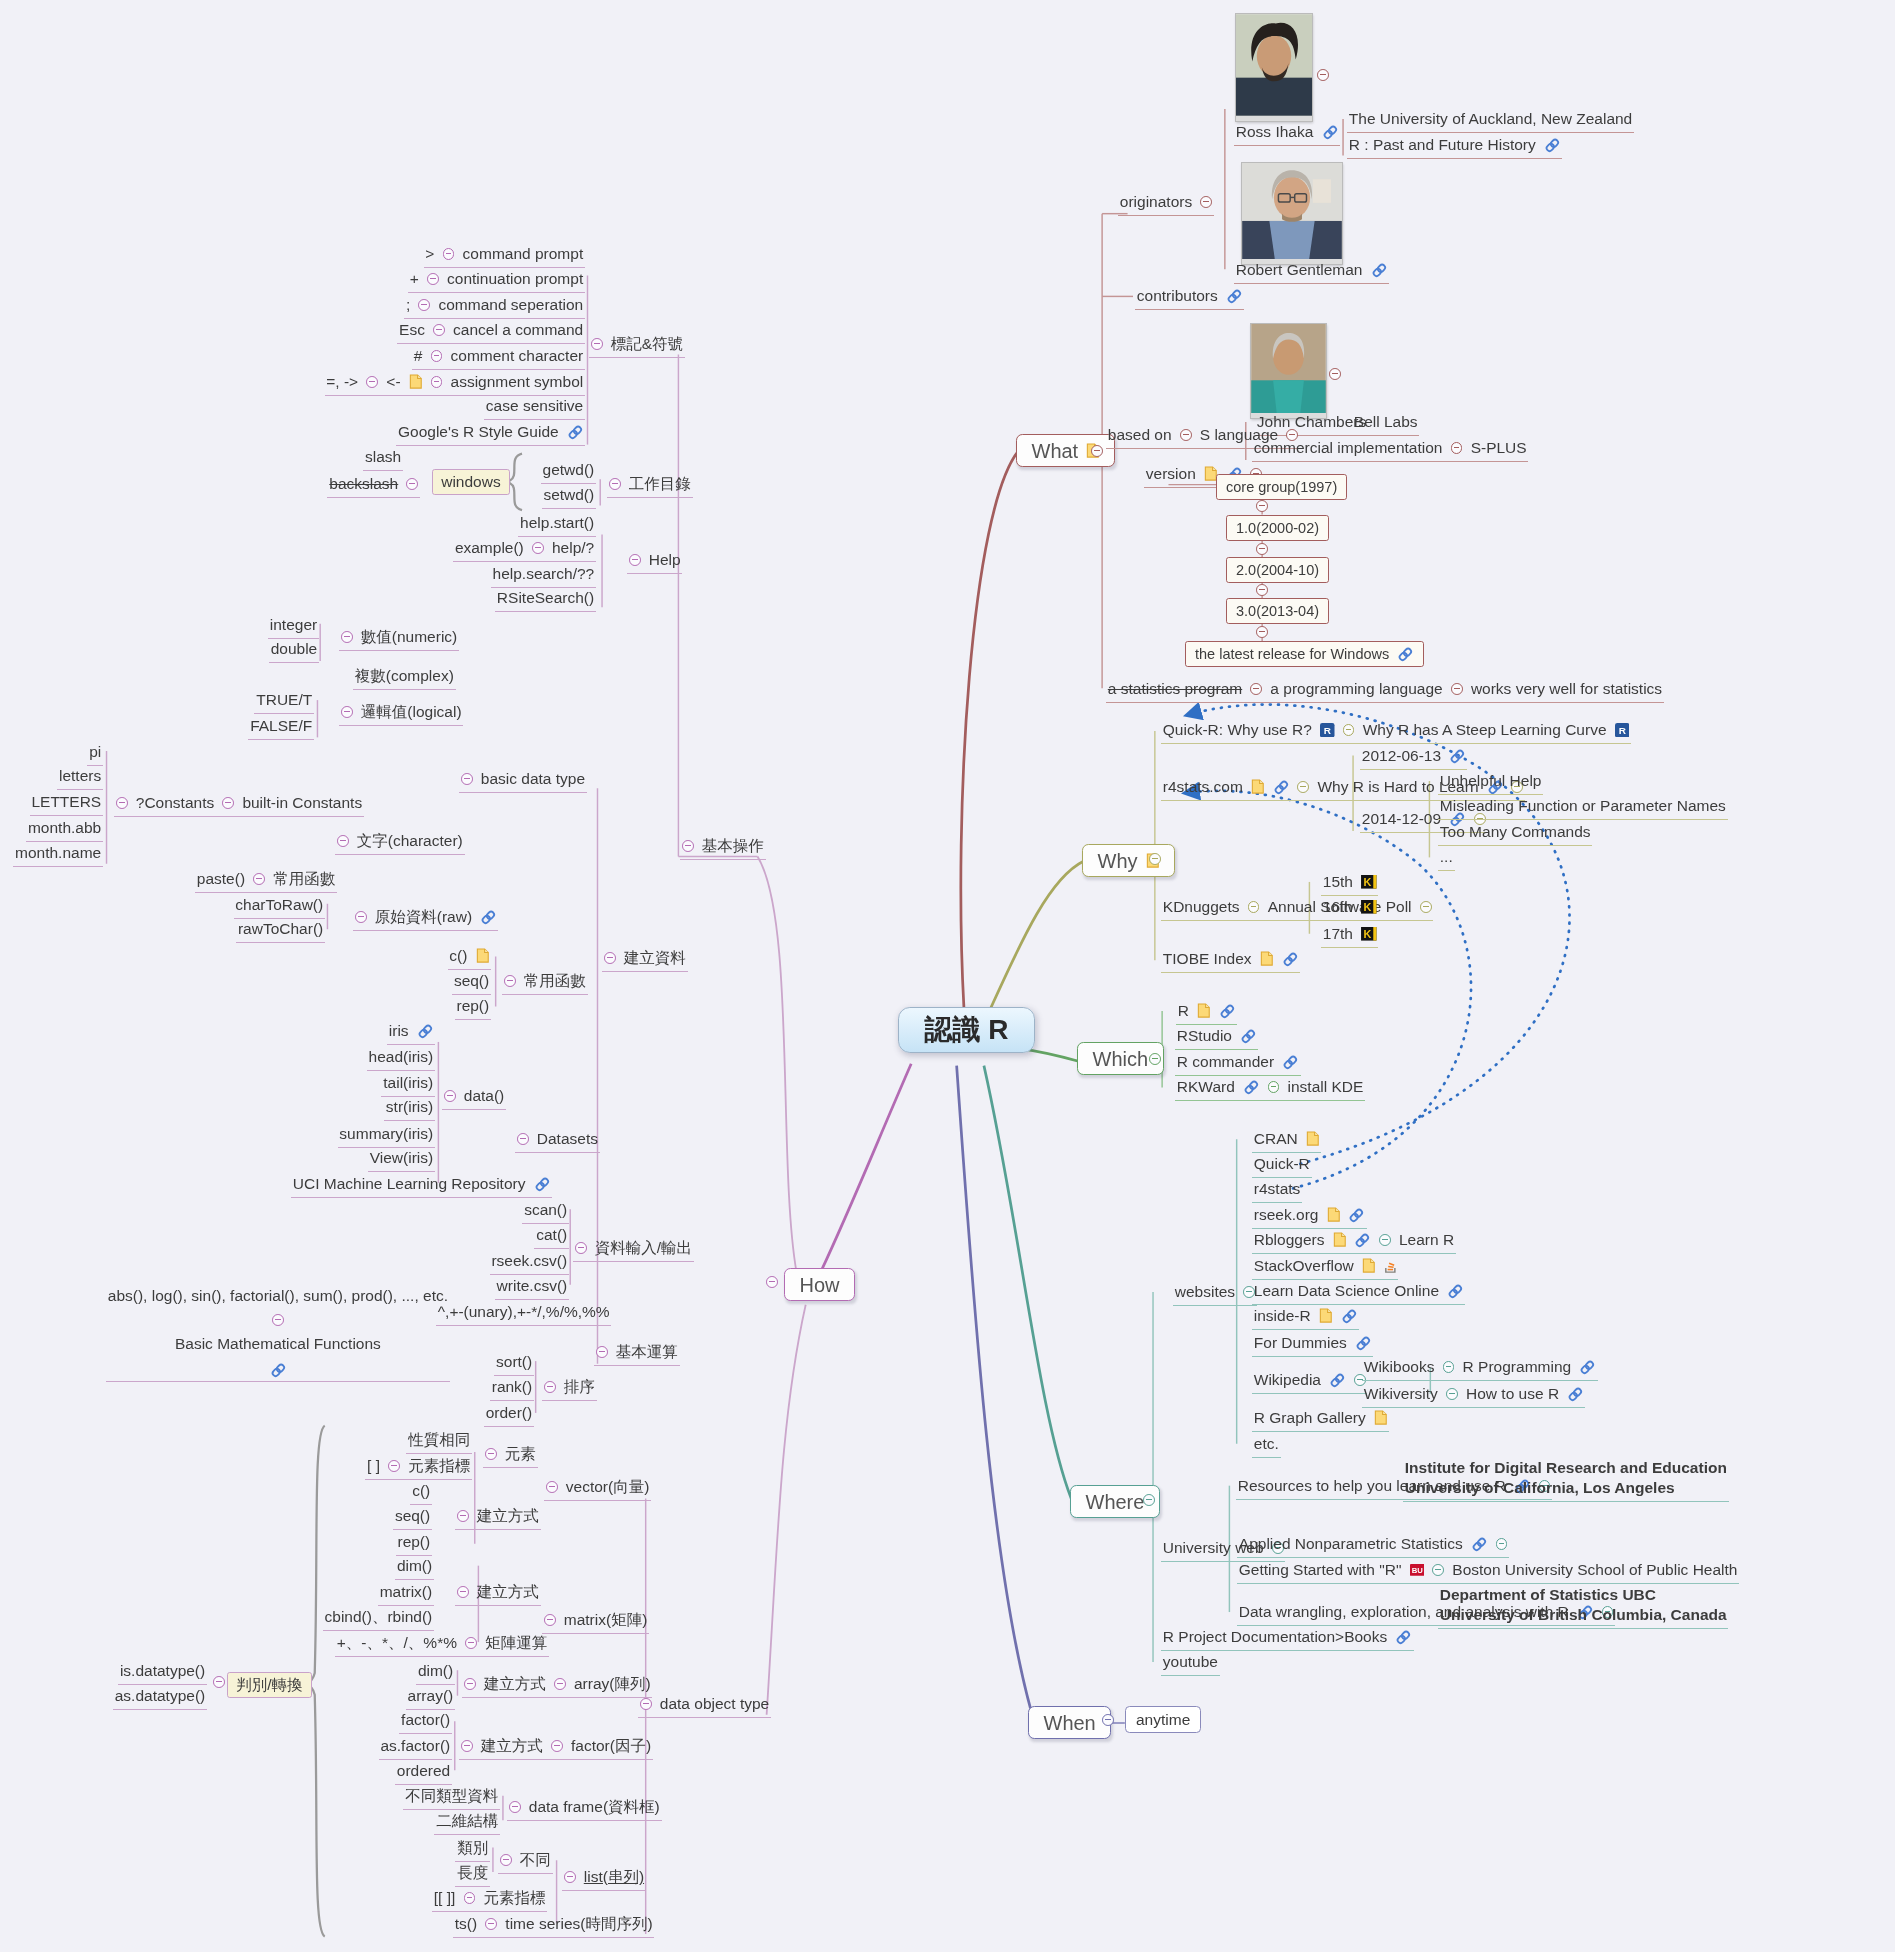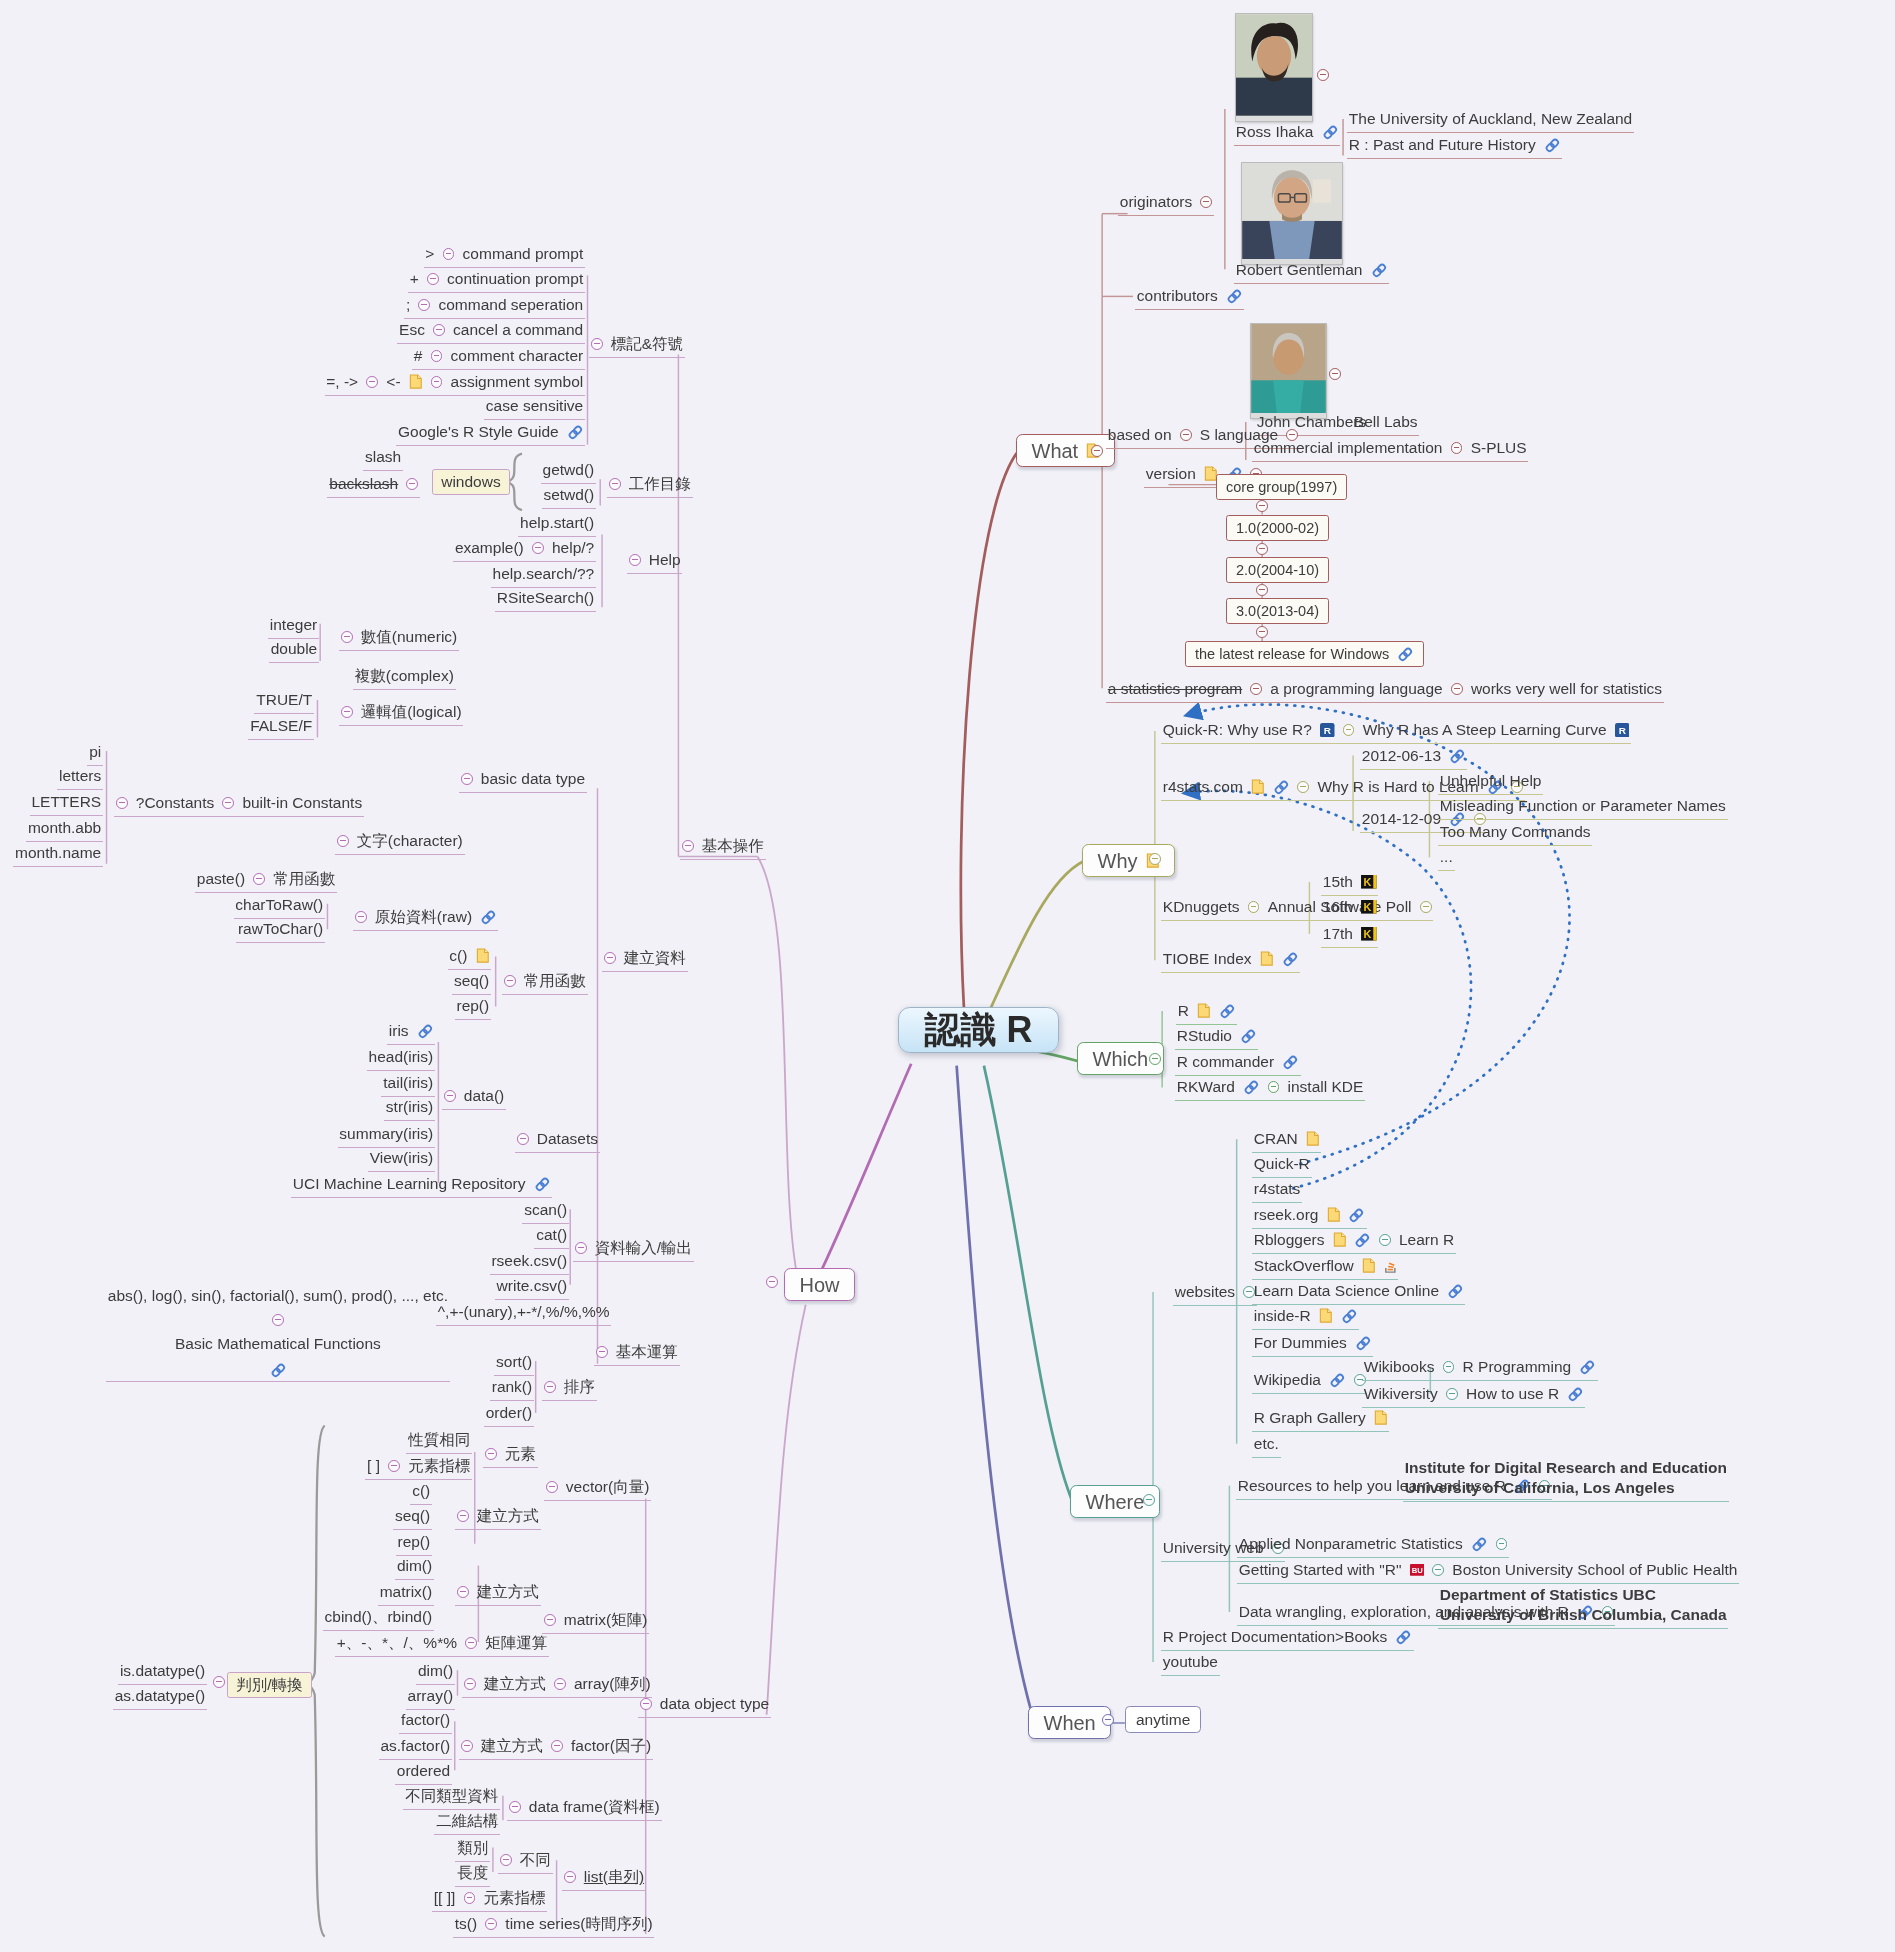--- a/index.html
+++ b/index.html
@@ -6,21 +6,21 @@
   #canvas{position:relative;width:1896px;height:1953px;background:#F1F1F7;overflow:hidden;}
   #wires{position:absolute;left:0;top:0;z-index:1;}
   .node{position:absolute;display:flex;align-items:center;gap:8.2px;white-space:nowrap;
         color:#3C3C3C;font-size:15.5px;line-height:20px;z-index:2;padding:0 1.8px 2.7px 1.8px;}
   .s-row{border-bottom:1.8px solid var(--lc);}
   .node .t{display:inline-block;}
   .strike{text-decoration:line-through;}
   .ml .t{white-space:pre-line;font-weight:bold;}
   .s-main{border:1.8px solid var(--bc);background:#FDFDFD;border-radius:6.4px;padding:5.5px 14.5px;
           font-size:20px;color:#555;box-shadow:1.4px 2.3px 2.7px rgba(60,60,90,.18);}
-  .s-center{border-radius:11.8px;padding:11.8px 25.5px;font-size:36px;font-weight:bold;color:#2A2A2A;
+  .s-center{border-radius:11.8px;padding:11.8px 25.5px;font-size:28px;font-weight:bold;color:#2A2A2A;
           box-shadow:1.8px 2.7px 6.4px rgba(60,60,90,.25);}
   .s-vbox{border:1.4px solid #A35D5D;background:#FCFAF4;border-radius:2.7px;padding:1.8px 9px;font-size:14.5px;}
   .s-ybox{border:1.4px solid #C9A2C9;background:#F7F3D7;border-radius:2.7px;padding:1.8px 8.2px;}
   .s-wbox{border:1.4px solid #8A8ABB;background:#FFFFFF;border-radius:4.5px;padding:2.7px 10px;}
   .s-ico{padding:0;}
   .s-photo{padding:0;display:block;border:0.9px solid #BBB;background:#ddd;box-shadow:0.9px 1.8px 2.7px rgba(0,0,0,.2);}
   .mi{display:inline-block;width:11.8px;height:11.8px;border:1.2px solid var(--bc);border-radius:50%;
       position:relative;flex:none;background:#FBFBFE;box-sizing:border-box;}
   .mi::after{content:'';position:absolute;left:2px;right:2px;top:50%;margin-top:-0.6px;border-top:1.3px solid var(--bc);}
   .icn{display:inline-flex;flex:none;align-items:center;}

